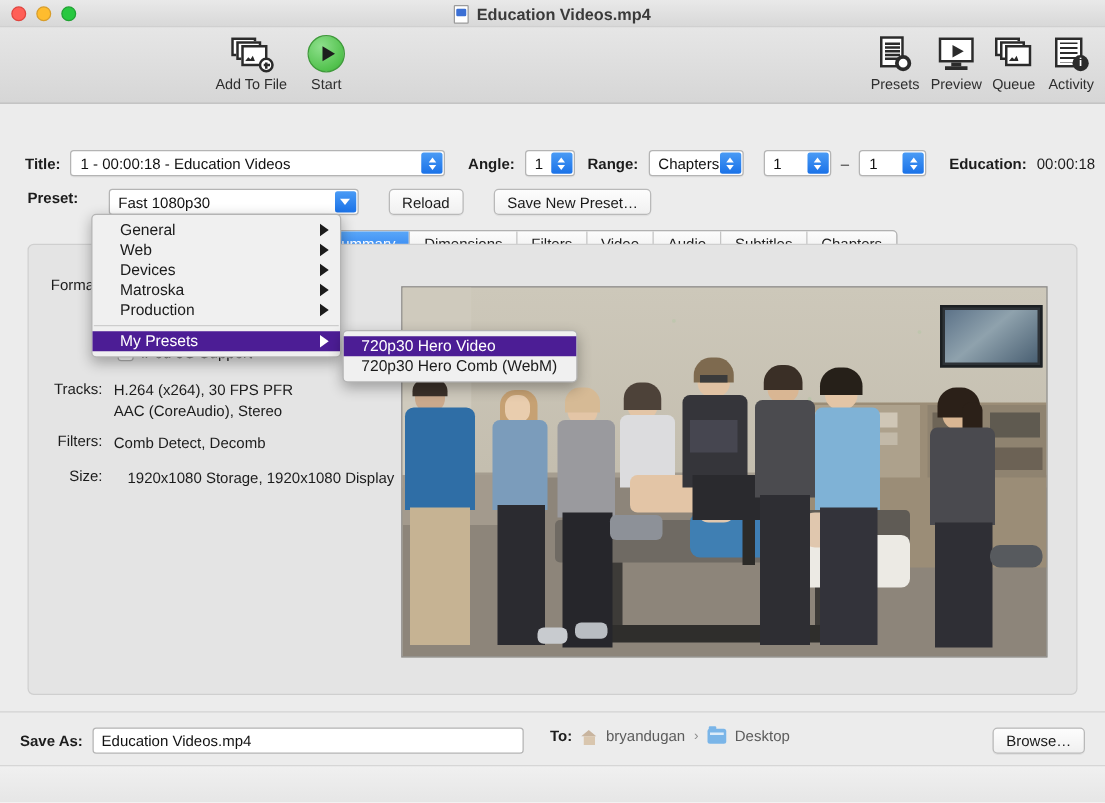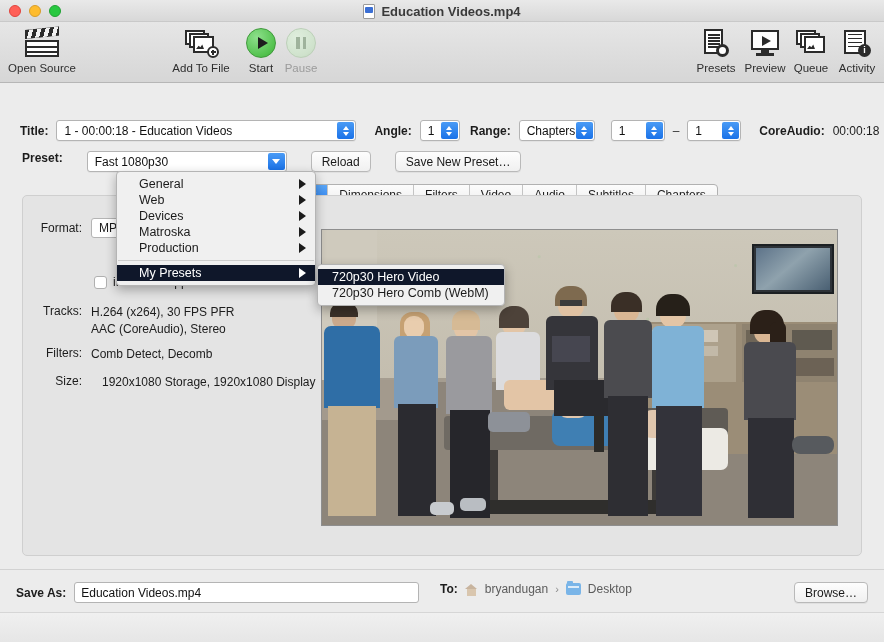--- a/index.html
+++ b/index.html
@@ -243,27 +243,27 @@
     position: absolute; left: 321px; top: 229px; width: 517px; height: 297px;
     border: 1px solid #8e8e8e; overflow: hidden; background: #b9b3a6;
   }
   .pv { position: absolute; }
 
   
   .menu {
     position: absolute; background: #f0f0f0;
     border: 1px solid #b4b4b4; border-radius: 4px;
     box-shadow: 0 4px 11px rgba(0,0,0,0.30);
-    padding: 4px 0; font-size: 12.5px; z-index: 50; margin-left: 43px;
+    padding: 4px 0; font-size: 12.5px; z-index: 50;
   }
   .menu-item {
     height: 16px; display: flex; align-items: center;
     padding: 0 10px 0 22px; color: #1b1b1b; position: relative; white-space: nowrap;
   }
-  .menu-item.sel { background: #0f172a; color: #fff; }
+  .menu-item.sel { background: #4c1d95; color: #fff; }
   .menu-item .arrow {
     position: absolute; right: 9px; top: 50%; transform: translateY(-50%);
     width: 0; height: 0; border-top: 5px solid transparent; border-bottom: 5px solid transparent;
     border-left: 7px solid #1b1b1b;
   }
   .menu-item.sel .arrow { border-left-color: #fff; }
   .menu-sep { height: 1px; background: #cdcdcd; margin: 4px 1px; }
 
   #presetMenu { left: 73px; top: 171px; width: 200px; }
   #subMenu { left: 274px; top: 264px; width: 188px; }
@@ -321,29 +321,20 @@
       <div class="light green"></div>
     </div>
     <div class="title-center">
       <div class="doc-icon"></div>
       <span>Education Videos.mp4</span>
     </div>
   </div>
 
   <div class="toolbar">
 
-    <div class="tb-item" style="left:3px;">
-      <div class="tb-glyph">
-        <div class="clapper">
-            <div class="top"></div>
-            <div class="body"></div>
-          </div>
-      </div>
-      <div class="tb-label">Open Source</div>
-    </div>
 
     <div class="tb-item" style="left:162px;">
       <div class="tb-glyph">
         <div class="stackphoto">
           <div class="sh s1"></div>
             <div class="sh s2"></div>
             <div class="sh s3"></div>
           <div class="mini"></div>
             <div class="plus"></div>
         </div>
@@ -353,31 +344,20 @@
 
     <div class="tb-item" style="left:222px;">
       <div class="tb-glyph">
         <div class="circbtn start">
             <div class="tri"></div>
           </div>
       </div>
       <div class="tb-label">Start</div>
     </div>
 
-    <div class="tb-item" style="left:262px;">
-      <div class="tb-glyph">
-        <div class="circbtn pause">
-            <div class="pausebars">
-              <span></span>
-              <span></span>
-            </div>
-          </div>
-      </div>
-      <div class="tb-label dim">Pause</div>
-    </div>
 
     <div class="tb-item" style="left:677px;">
       <div class="tb-glyph">
         <div class="preset-ic">
           <div class="page">
             <i style="top:3px"></i>
               <i style="top:6px"></i>
               <i style="top:9px"></i>
               <i style="top:12px"></i>
               <i style="top:15px"></i>
@@ -459,21 +439,21 @@
       </span>
     </div>
     <span class="dash">–</span>
     <div class="combo" style="width:54px;">
       <span>1</span>
       <span class="stepper-arrows">
         <span class="up"></span>
           <span class="dn"></span>
       </span>
     </div>
-    <span class="lbl" style="margin-left:10px;">CoreAudio:</span>
+    <span class="lbl" style="margin-left:10px;">Education:</span>
     <span class="val">00:00:18</span>
   </div>
 
   <div class="row-preset">
     <span class="lbl">Preset:</span>
     <div class="combo" style="width:200px;">
       <span>Fast 1080p30</span>
       <span class="popup-arrow">
           <span class="dn"></span>
         </span>

